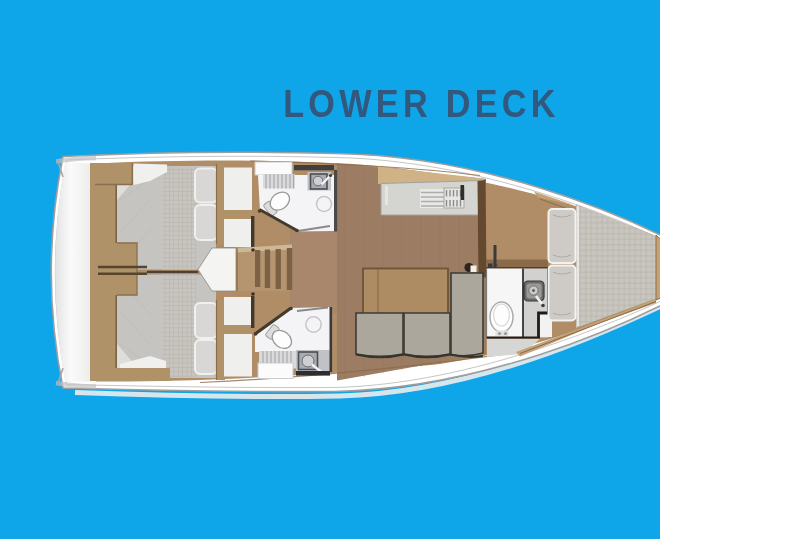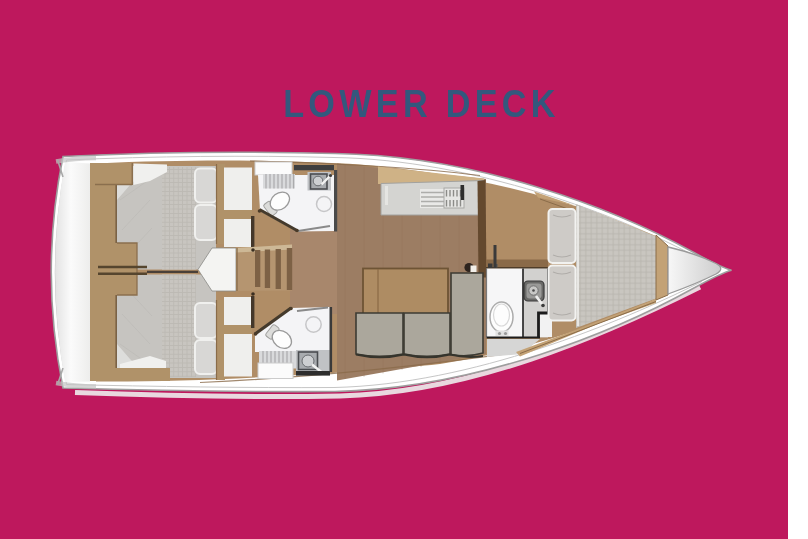--- a/index.html
+++ b/index.html
@@ -1,16 +1,16 @@
 <!DOCTYPE html>
 <html><head>
 <meta charset="utf-8">
 <style>
   html,body{margin:0;padding:0;background:#ffffff;}
-  .page{position:relative;width:788px;height:539px;background:#be185d;overflow:hidden;}
+  .page{position:relative;width:660px;height:539px;background:#0ea5e9;overflow:hidden;}
   svg{display:block;}
 </style>
 </head>
 <body>
 <div class="page">
 <svg width="808" height="539" viewBox="0 0 808 539" xmlns="http://www.w3.org/2000/svg">
 <defs>
   <pattern id="mat" width="4.4" height="4.4" patternUnits="userSpaceOnUse">
     <rect width="4.4" height="4.4" fill="#c8c5c0"></rect>
     <path d="M0 2.2 H4.4 M2.2 0 V4.4" stroke="#bcb9b3" stroke-width="0.9"></path>

